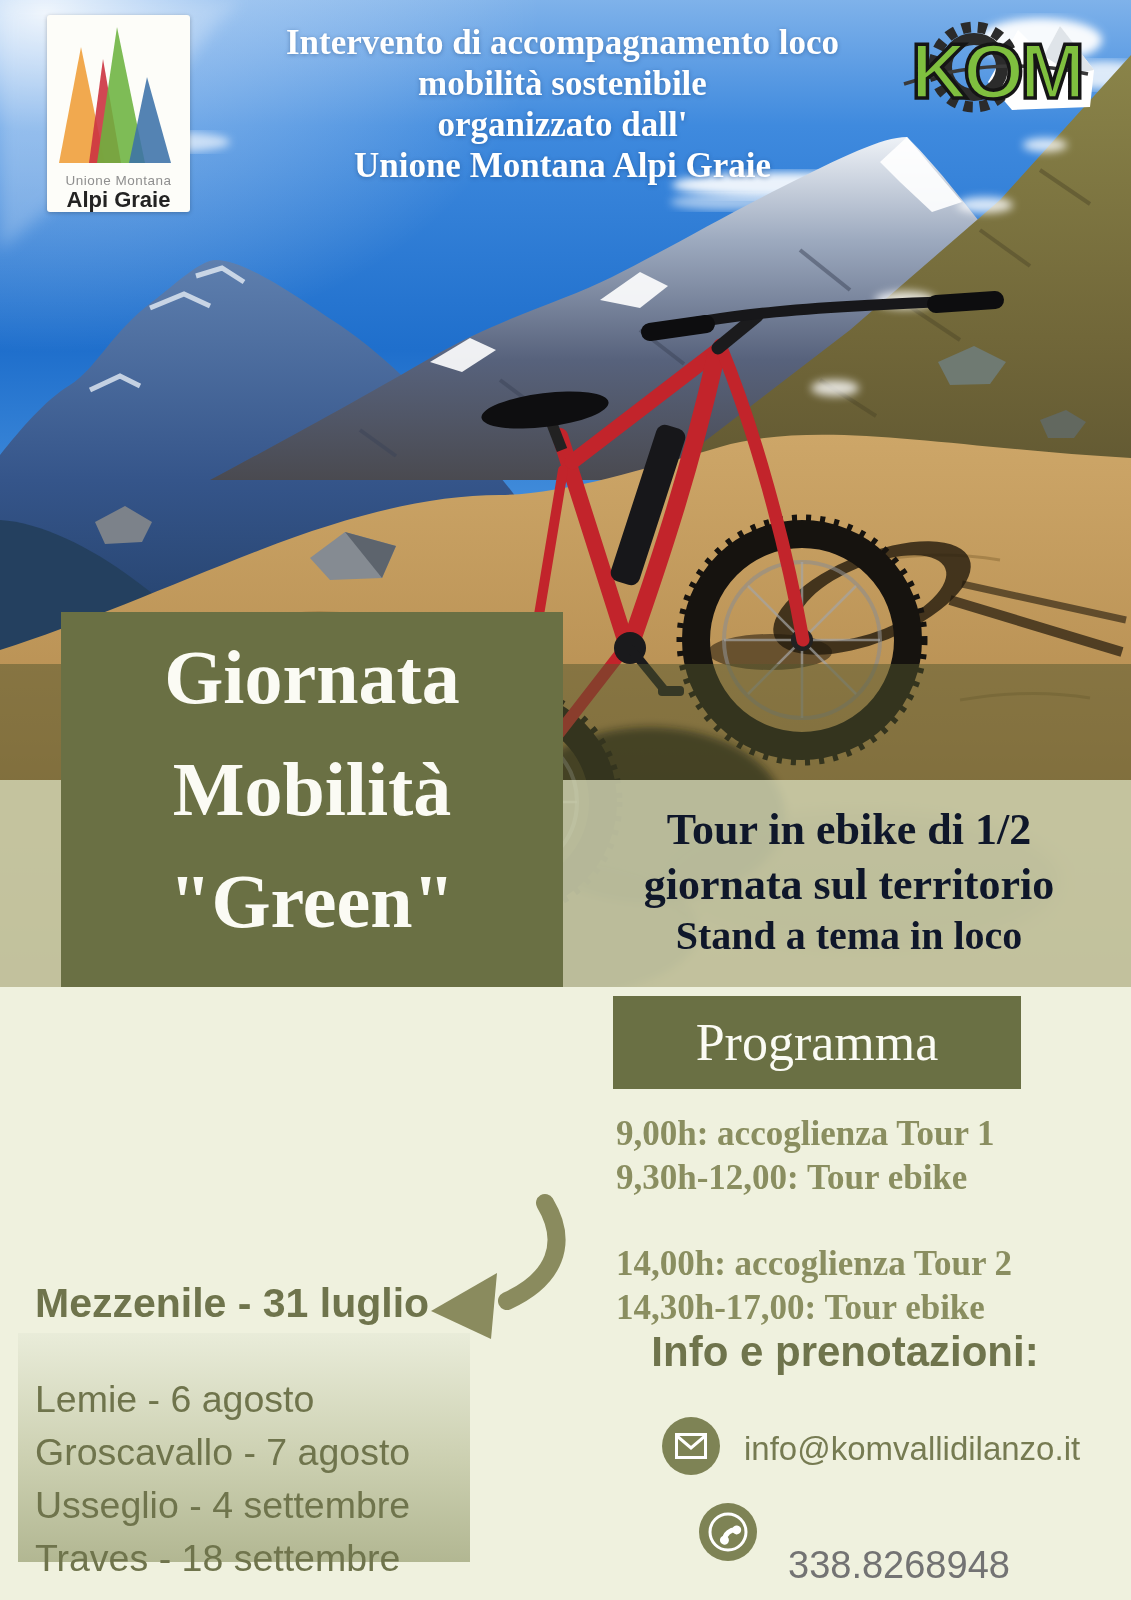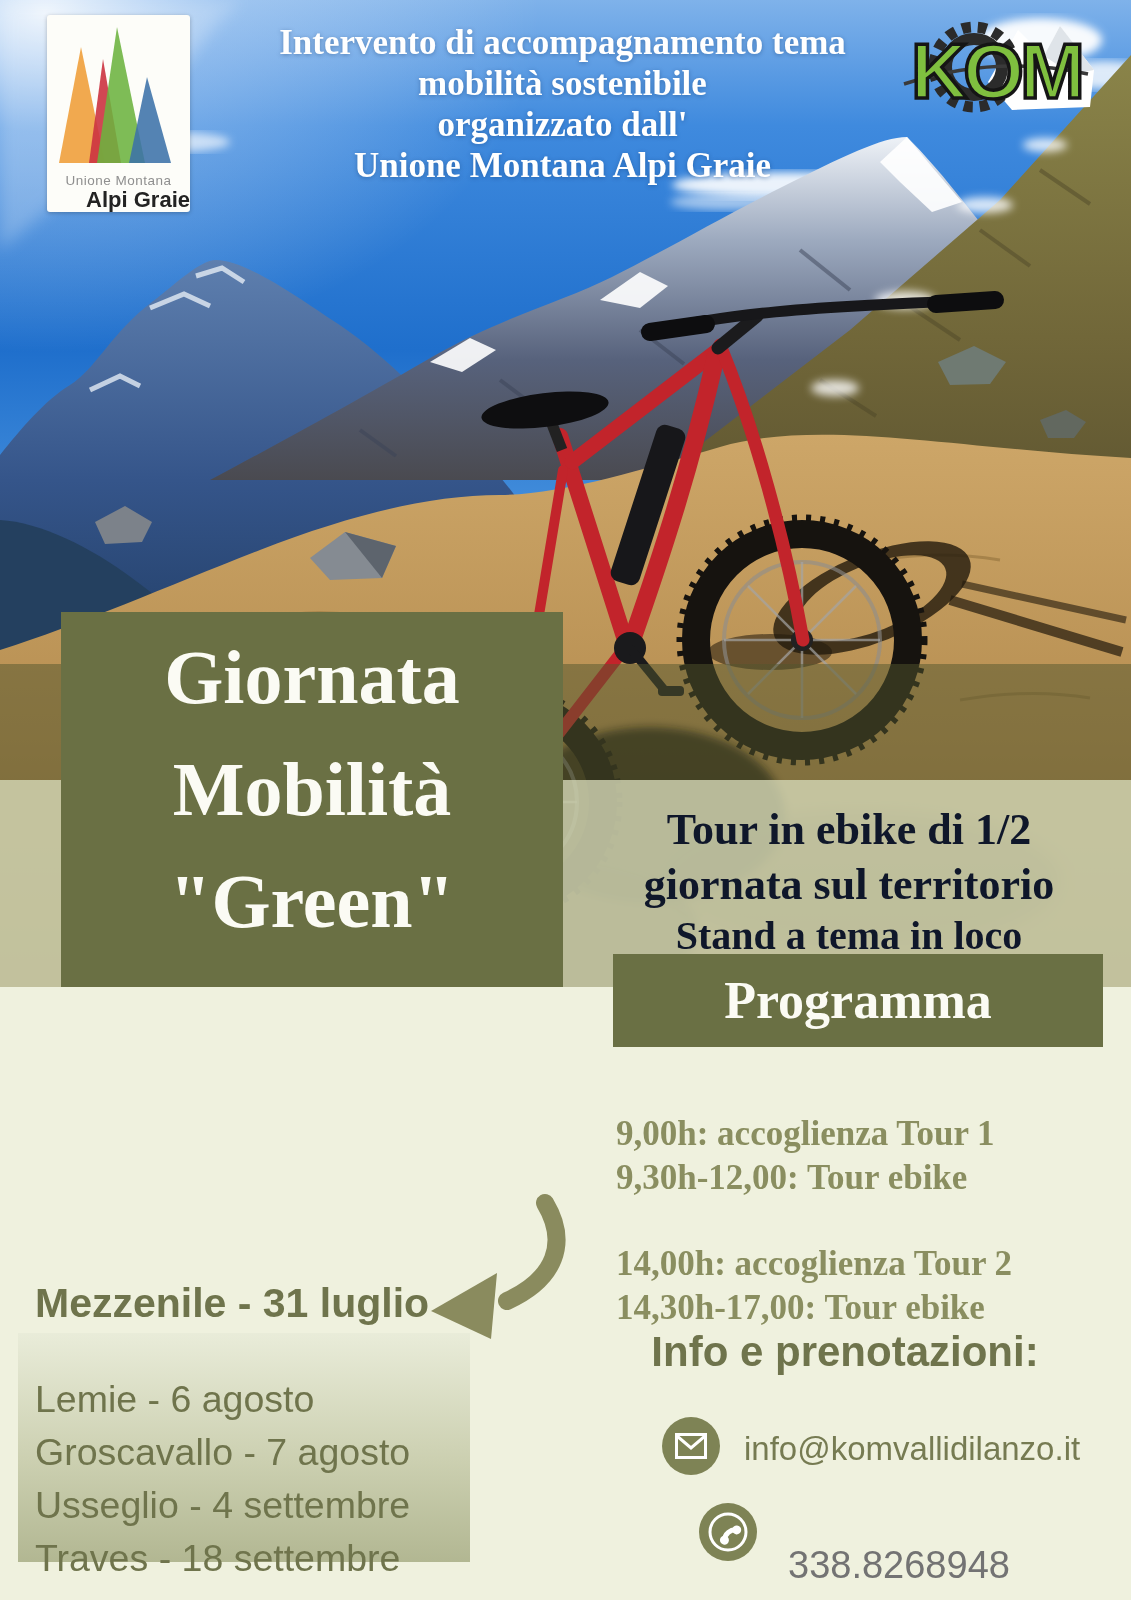--- a/index.html
+++ b/index.html
@@ -13,40 +13,40 @@
   #photo svg{display:block;}
   .band-dark{position:absolute;left:0;top:664px;width:1131px;height:116px;
     background:rgba(82,85,45,.5);}
   .band-sage{position:absolute;left:0;top:780px;width:1131px;height:207px;
     background:rgba(198,202,167,.9);}
   
   .alpi-logo{position:absolute;left:47px;top:15px;width:143px;height:197px;
     background:#fdfdf9;border-radius:3px;box-shadow:0 1px 4px rgba(0,0,0,.25);
     text-align:center;}
   .alpi-logo .l1{position:absolute;left:0;right:0;top:158px;font-size:13.5px;color:#8f8f8f;letter-spacing:.5px;}
-  .alpi-logo .l2{position:absolute;left:0;right:0;top:172px;font-size:22px;font-weight:bold;color:#232323;text-align:right;}
+  .alpi-logo .l2{position:absolute;left:0;right:0;top:172px;font-size:22px;font-weight:bold;color:#232323;}
   .intro{position:absolute;left:205px;top:22px;width:715px;text-align:center;
     font-family:"Liberation Serif",serif;font-weight:bold;color:#ffffff;
     font-size:35px;line-height:41px;text-shadow:0 1px 4px rgba(0,40,90,.35);}
   .kom-logo{position:absolute;left:896px;top:12px;width:200px;height:110px;}
   
   .title-box{position:absolute;left:61px;top:612px;width:502px;height:375px;
     background:#6a7044;text-align:center;
     font-family:"Liberation Serif",serif;font-weight:bold;color:#fbfbf4;
     font-size:76px;line-height:112px;padding-top:9px;box-sizing:border-box;}
   
   .tour{position:absolute;left:575px;top:802px;width:548px;text-align:center;
     font-family:"Liberation Serif",serif;font-weight:bold;color:#0f172a;}
   .tour .t1{font-size:44px;line-height:55px;}
   .tour .t2{font-size:44px;line-height:55px;}
   .tour .t3{font-size:40px;line-height:48px;}
   
-  .prog-box{position:absolute;left:613px;top:954px;width:490px;height:93px;
+  .prog-box{position:absolute;left:613px;top:996px;width:408px;height:93px;
     background:#6a7044;display:flex;align-items:center;justify-content:center;
-    font-family:"Liberation Serif",serif;font-weight:bold;font-size:52px;color:#fbfbf4;}
+    font-family:"Liberation Serif",serif;font-weight:normal;font-size:52px;color:#fbfbf4;}
   .prog-lines{position:absolute;left:616px;top:1112px;width:505px;
     font-family:"Liberation Serif",serif;font-weight:bold;font-size:35px;
     line-height:44px;color:#8a8e60;}
   .prog-lines .gap{margin-top:42px;}
   
   .dates{position:absolute;left:35px;top:1042px;width:560px;color:#6f744c;}
   .dates .head{font-size:36px;letter-spacing:2px;margin-bottom:16px;}
   .dates .item{font-size:40px;line-height:56px;}
   .date-highlight{position:absolute;left:35px;top:1280px;width:560px;
     font-size:41px;font-weight:bold;color:#6f744c;}
@@ -256,21 +256,21 @@
       <polygon points="12,148 34,32 58,148" fill="#f0a03c" opacity="0.9"></polygon>
       <polygon points="42,148 56,44 74,148" fill="#cc3340" opacity="0.9"></polygon>
       <polygon points="50,148 70,12 98,148" fill="#6cb33f" opacity="0.88"></polygon>
       <polygon points="82,148 100,62 124,148" fill="#3c72a8" opacity="0.88"></polygon>
     </svg>
     <div class="l1">Unione Montana</div>
     <div class="l2">Alpi Graie</div>
   </div>
 
   <div class="intro">
-    <div>Intervento di accompagnamento tema</div>
+    <div>Intervento di accompagnamento loco</div>
     <div>mobilità sostenibile</div>
     <div>organizzato dall'</div>
     <div>Unione Montana Alpi Graie</div>
   </div>
 
   <div class="kom-logo">
     <svg width="200" height="110" viewBox="0 0 200 110">
       <polygon points="92,70 122,18 148,44 164,14 198,58 194,95 116,98" fill="#ffffff"></polygon>
       <polygon points="148,44 164,14 198,58 176,62" fill="#dfe4e9"></polygon>
       <circle cx="78" cy="55" r="40" fill="none" stroke="#2b2b2b" stroke-width="11" stroke-dasharray="9 7"></circle>

